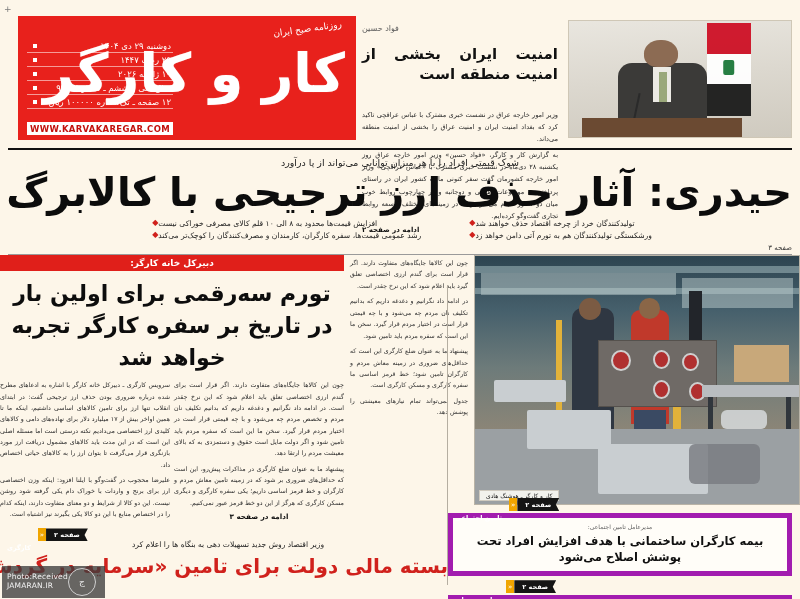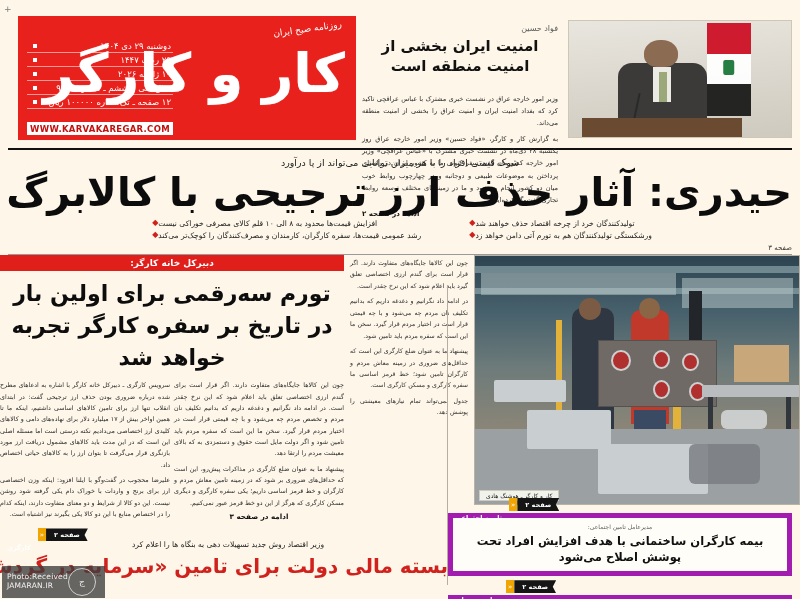--- a/index.html
+++ b/index.html
@@ -39,22 +39,22 @@
   .mast-lines .ln .bul{width:4px;height:4px;background:#fff;margin-left:4px;flex:0 0 4px;}
   .mast-url{
     position:absolute;left:8px;bottom:4px;width:146px;background:#ffffff;color:#c2110d;
     font-size:8.5px;font-weight:bold;text-align:center;letter-spacing:.3px;padding:1.5px 0;
     direction:ltr;
   }
 
   
   .toplead{flex:1;display:flex;flex-direction:row-reverse;padding-top:14px;}
   .toplead-text{flex:1;padding:4px 10px 0 6px;text-align:justify;}
-  .toplead-eyebrow{font-size:8px;color:#5a5a5a;text-align:right;margin-bottom:3px;}
-  .toplead-title{font-size:15px;font-weight:bold;text-align:center;line-height:1.35;margin-bottom:16px;color:#111;}
+  .toplead-eyebrow{font-size:8px;color:#5a5a5a;text-align:left;margin-bottom:11px;}
+  .toplead-title{font-size:15px;font-weight:bold;line-height:1.35;margin-bottom:24px;color:#111;}
   .toplead-body p{font-size:6.6px;line-height:1.85;margin:0 0 4px 0;color:#2b2b2b;text-align:justify;}
   .toplead-more{font-size:7px;font-weight:bold;text-align:left;color:#111;margin-top:2px;}
   .toplead-photo{
     width:222px;flex:0 0 222px;height:116px;border:1px solid #cfc7b6;
     background:linear-gradient(175deg,#e9e6df 0%,#dcd8cf 48%,#cfcabf 100%);
     position:relative;overflow:hidden;
   }
   .tp-flag{position:absolute;right:18%;top:2%;width:20%;height:80%;
     background:linear-gradient(to bottom,#ce1126 0 33%,#ffffff 33% 66%,#1b1b1b 66% 100%);opacity:.95;}
   .tp-flag:after{content:"";position:absolute;left:50%;top:40%;width:26%;height:16%;

